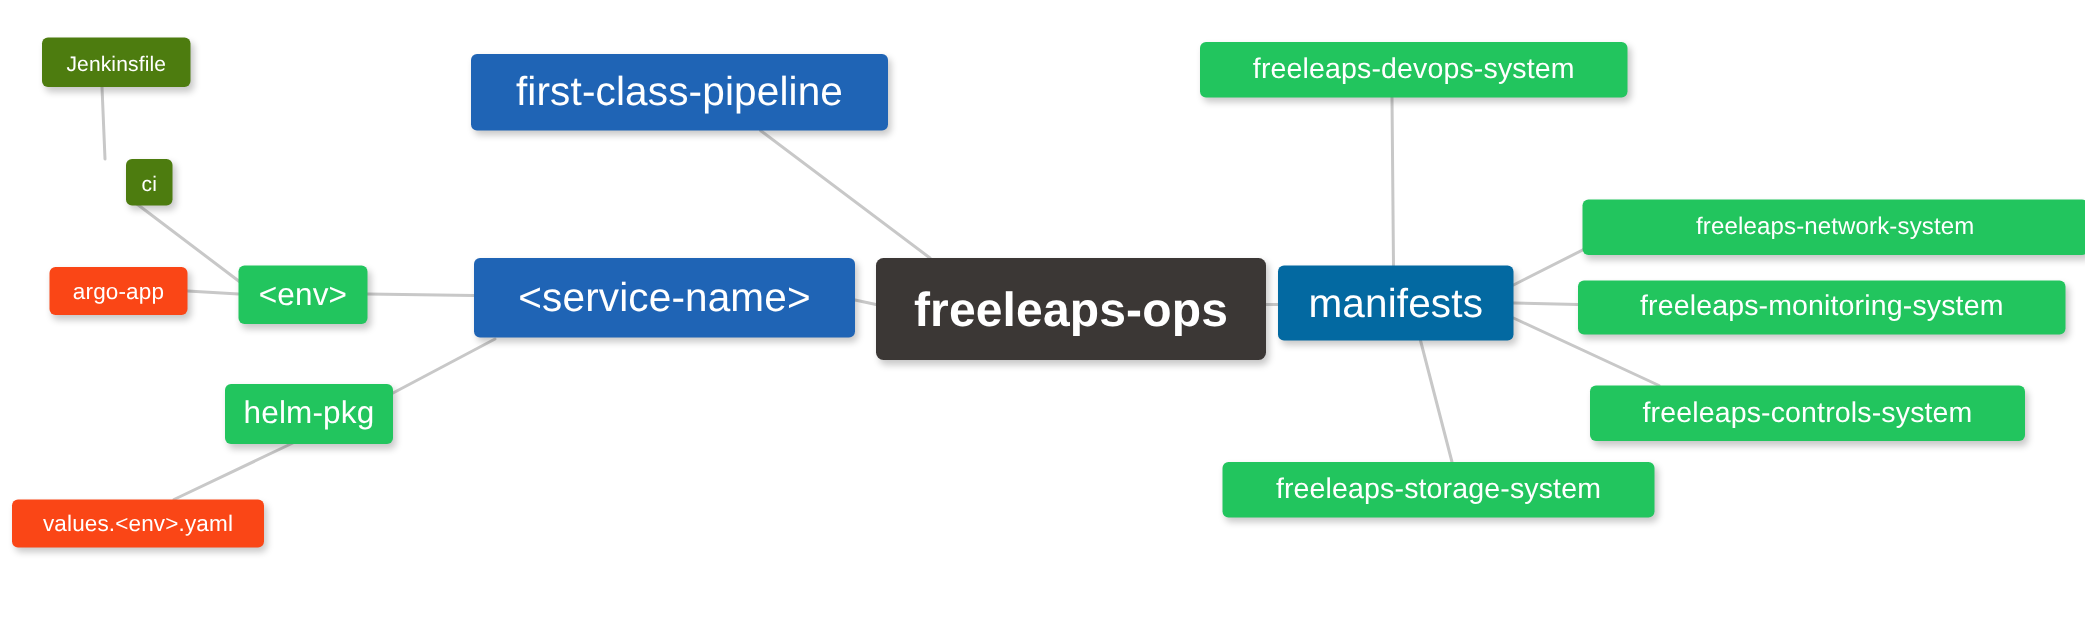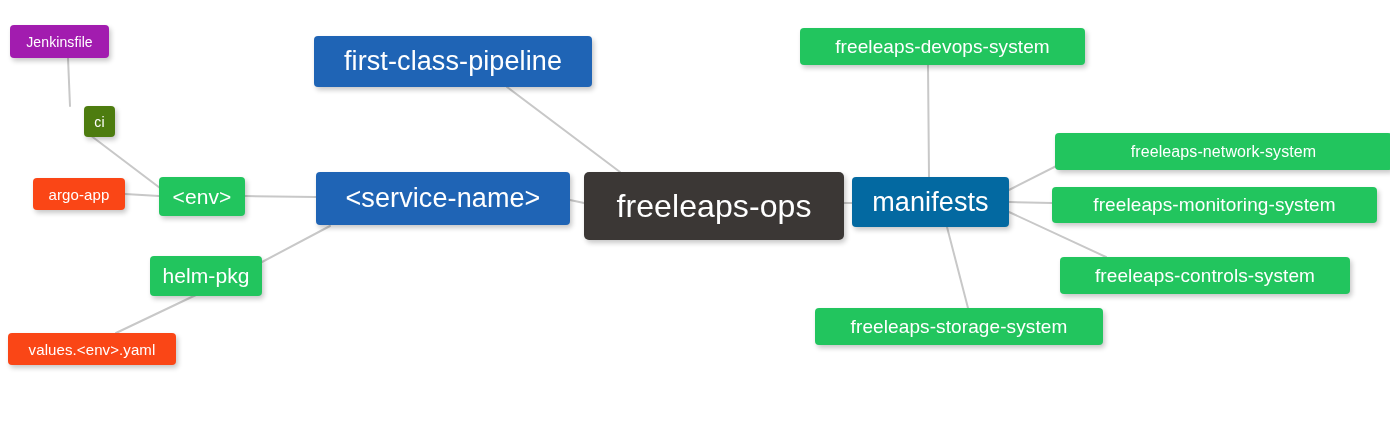--- a/index.html
+++ b/index.html
@@ -53,29 +53,29 @@
       <line x1="570" y1="200" x2="584" y2="203" stroke="#c8c8c8" stroke-width="2" stroke-linecap="round"></line>
       <line x1="507" y1="87" x2="620" y2="172" stroke="#c8c8c8" stroke-width="2" stroke-linecap="round"></line>
       <line x1="844" y1="203" x2="852" y2="203" stroke="#c8c8c8" stroke-width="2" stroke-linecap="round"></line>
       <line x1="929" y1="177" x2="928" y2="65" stroke="#c8c8c8" stroke-width="2" stroke-linecap="round"></line>
       <line x1="1009" y1="190" x2="1088" y2="150" stroke="#c8c8c8" stroke-width="2" stroke-linecap="round"></line>
       <line x1="1009" y1="202" x2="1052" y2="203" stroke="#c8c8c8" stroke-width="2" stroke-linecap="round"></line>
       <line x1="1009" y1="212" x2="1106" y2="257" stroke="#c8c8c8" stroke-width="2" stroke-linecap="round"></line>
       <line x1="947" y1="227" x2="968" y2="308" stroke="#c8c8c8" stroke-width="2" stroke-linecap="round"></line>
     </svg>
   <div id="node-layer">
-      <div class="node" style="left: 10px; top: 25px; width: 99px; height: 33px; background: #a21caf; font-size: 14px;">Jenkinsfile</div>
+      <div class="node" style="left: 28px; top: 25px; width: 99px; height: 33px; background: #4d7c0f; font-size: 14px;">Jenkinsfile</div>
       <div class="node" style="left: 55px; top: 106px; width: 31px; height: 31px; background: #4d7c0f; font-size: 14px; margin-left: 29px;">ci</div>
       <div class="node" style="left: 33px; top: 178px; width: 92px; height: 32px; background: rgb(250, 70, 22); font-size: 15px;">argo-app</div>
       <div class="node" style="left: 159px; top: 177px; width: 86px; height: 39px; background: rgb(34, 197, 94); font-size: 21px;">&lt;env&gt;</div>
       <div class="node" style="left: 150px; top: 256px; width: 112px; height: 40px; background: rgb(34, 197, 94); font-size: 21px; text-align: right;">helm-pkg</div>
       <div class="node" style="left: 8px; top: 333px; width: 168px; height: 32px; background: rgb(250, 70, 22); font-size: 15px; text-align: center;">values.&lt;env&gt;.yaml</div>
       <div class="node" style="left: 314px; top: 36px; width: 278px; height: 51px; background: rgb(31, 100, 181); font-size: 27px;">first-class-pipeline</div>
       <div class="node" style="left: 316px; top: 172px; width: 254px; height: 53px; background: rgb(31, 100, 181); font-size: 27px;">&lt;service-name&gt;</div>
-      <div class="node root" style="left: 584px; top: 172px; width: 260px; height: 68px; background: rgb(59, 55, 53); font-size: 32px;">freeleaps-ops</div>
+      <div class="node root" style="left: 584px; top: 172px; width: 260px; height: 68px; background: rgb(59, 55, 53); font-size: 32px; font-weight: bold;">freeleaps-ops</div>
       <div class="node" style="left: 852px; top: 177px; width: 157px; height: 50px; background: #0369a1; font-size: 27px;">manifests</div>
       <div class="node" style="left: 800px; top: 28px; width: 285px; height: 37px; background: rgb(34, 197, 94); font-size: 19px;">freeleaps-devops-system</div>
       <div class="node" style="left: 1055px; top: 113px; width: 337px; height: 37px; background: rgb(34, 197, 94); font-size: 16px; margin-top: 20px;">freeleaps-network-system</div>
       <div class="node" style="left: 1052px; top: 187px; width: 325px; height: 36px; background: rgb(34, 197, 94); font-size: 19px;">freeleaps-monitoring-system</div>
       <div class="node" style="left: 1060px; top: 257px; width: 290px; height: 37px; background: rgb(34, 197, 94); font-size: 19px;">freeleaps-controls-system</div>
       <div class="node" style="left: 815px; top: 308px; width: 288px; height: 37px; background: rgb(34, 197, 94); font-size: 19px;">freeleaps-storage-system</div>
     </div>
 </div>
 
 </body></html>

